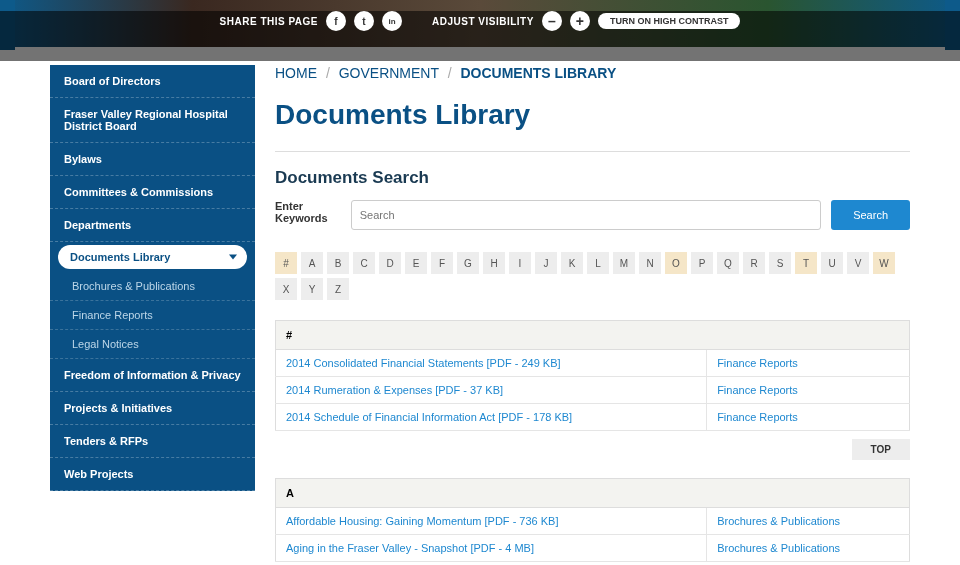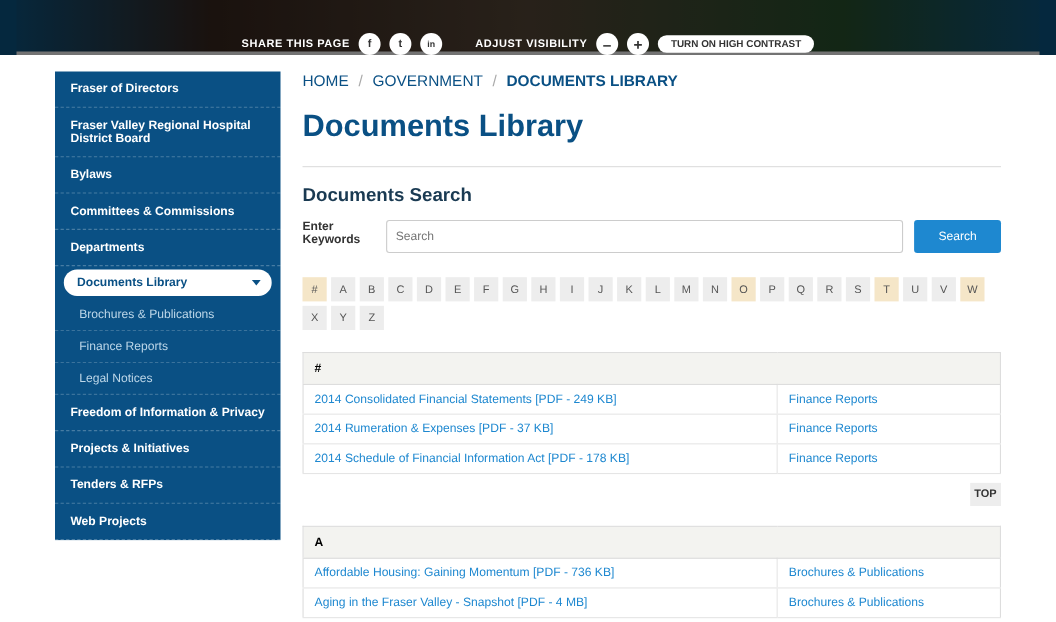--- a/index.html
+++ b/index.html
@@ -1,18 +1,18 @@
 <!DOCTYPE html>
 <html><head>
 <meta charset="utf-8">
 <style>
 *{box-sizing:border-box;margin:0;padding:0}
 body{font-family:'Segoe UI',Arial,sans-serif;background:#fff;width:960px;margin:0 auto;position:relative}
 .hero{height:50px;background:linear-gradient(to right,#0d5a8a,#3a2820 20%,#5a4a3a 50%,#2a5530 80%,#0d5a8a);border-bottom:3px solid #fff;position:relative}
-.hero-overlay{position:absolute;top:0;left:0;right:0;height:50px;background:rgba(0,0,0,.55);display:flex;align-items:flex-end;justify-content:center;gap:30px}
+.hero-overlay{position:absolute;top:11px;left:0;right:0;height:50px;background:rgba(0,0,0,.55);display:flex;align-items:flex-start;justify-content:center;gap:30px}
 .share-group{display:flex;align-items:center;gap:8px}
 .share-label{color:#fff;font-size:10px;font-weight:600;letter-spacing:.5px}
 .circle-icon{width:20px;height:20px;border-radius:50%;background:#fff;display:flex;align-items:center;justify-content:center;font-size:10px;font-weight:700;color:#333;cursor:pointer}
 .vis-label{color:#fff;font-size:10px;font-weight:600;letter-spacing:.5px}
 .vis-btn{width:20px;height:20px;border-radius:50%;background:#fff;display:flex;align-items:center;justify-content:center;font-size:14px;font-weight:700;color:#333;cursor:pointer}
 .contrast-btn{background:#fff;border:none;border-radius:10px;padding:3px 12px;font-size:9px;font-weight:600;color:#333;cursor:pointer}
 .side-strips{position:absolute;top:0;width:15px;height:50px;background:#0d5a8a}
 .side-left{left:0}.side-right{right:0}
 .container{display:flex;gap:20px;padding:15px 50px 30px 50px;align-items:flex-start}
 .sidebar{width:205px;background:#0a5084;flex-shrink:0}
@@ -39,21 +39,21 @@
 .search-btn-col{display:flex;align-items:flex-end}
 .search-btn{background:#1e88d0;color:#fff;border:none;height:30px;padding:0 22px;border-radius:3px;font-size:11px;cursor:pointer}
 .alpha-row{display:flex;flex-wrap:wrap;gap:4px;margin-bottom:20px}
 .alpha-btn{width:22px;height:22px;background:#ededed;color:#555;font-size:10px;display:flex;align-items:center;justify-content:center;cursor:pointer}
 .alpha-btn.hl{background:#f5e6c8}
 .doc-table{width:100%;border-collapse:collapse;border:1px solid #ddd;margin-bottom:8px}
 .doc-table th{background:#f3f3f0;text-align:left;padding:8px 10px;font-size:11px;font-weight:700;border-bottom:1px solid #ddd}
 .doc-table td{padding:7px 10px;font-size:11px;border-bottom:1px solid #e5e5e5}
 .doc-table td a{color:#1e88d0;text-decoration:none}
 .doc-table td.cat{color:#1e88d0;width:32%;border-left:1px solid #e5e5e5}
-.top-btn{float:right;background:#ededed;padding:5px 4px;font-size:10px;font-weight:600;color:#333;margin-bottom:18px;cursor:pointer}
+.top-btn{float:right;background:#ededed;padding:5px 19px;font-size:10px;font-weight:600;color:#333;margin-bottom:18px;cursor:pointer}
 .clear{clear:both}
 </style>
 </head>
 <body>
 
 <div class="hero">
   <div class="side-strips side-left"></div>
   <div class="side-strips side-right"></div>
   <div class="hero-overlay">
     <div class="share-group">
@@ -66,21 +66,21 @@
       <span class="vis-label">ADJUST VISIBILITY</span>
       <span class="vis-btn">–</span>
       <span class="vis-btn">+</span>
       <button class="contrast-btn">TURN ON HIGH CONTRAST</button>
     </div>
   </div>
 </div>
 
 <div class="container">
   <nav class="sidebar" id="sidebar">
-      <div class="sidebar-item">Fraser of Directors</div>
+      <div class="sidebar-item">Board of Directors</div>
       <div class="sidebar-item">Fraser Valley Regional Hospital District Board</div>
       <div class="sidebar-item">Bylaws</div>
       <div class="sidebar-item">Committees &amp; Commissions</div>
       <div class="sidebar-item">Departments</div>
       <div class="sidebar-item active">Documents Library</div>
       <div class="sidebar-sub">Brochures &amp; Publications</div>
       <div class="sidebar-sub">Finance Reports</div>
       <div class="sidebar-sub">Legal Notices</div>
       <div class="sidebar-item">Freedom of Information &amp; Privacy</div>
       <div class="sidebar-item">Projects &amp; Initiatives</div>

